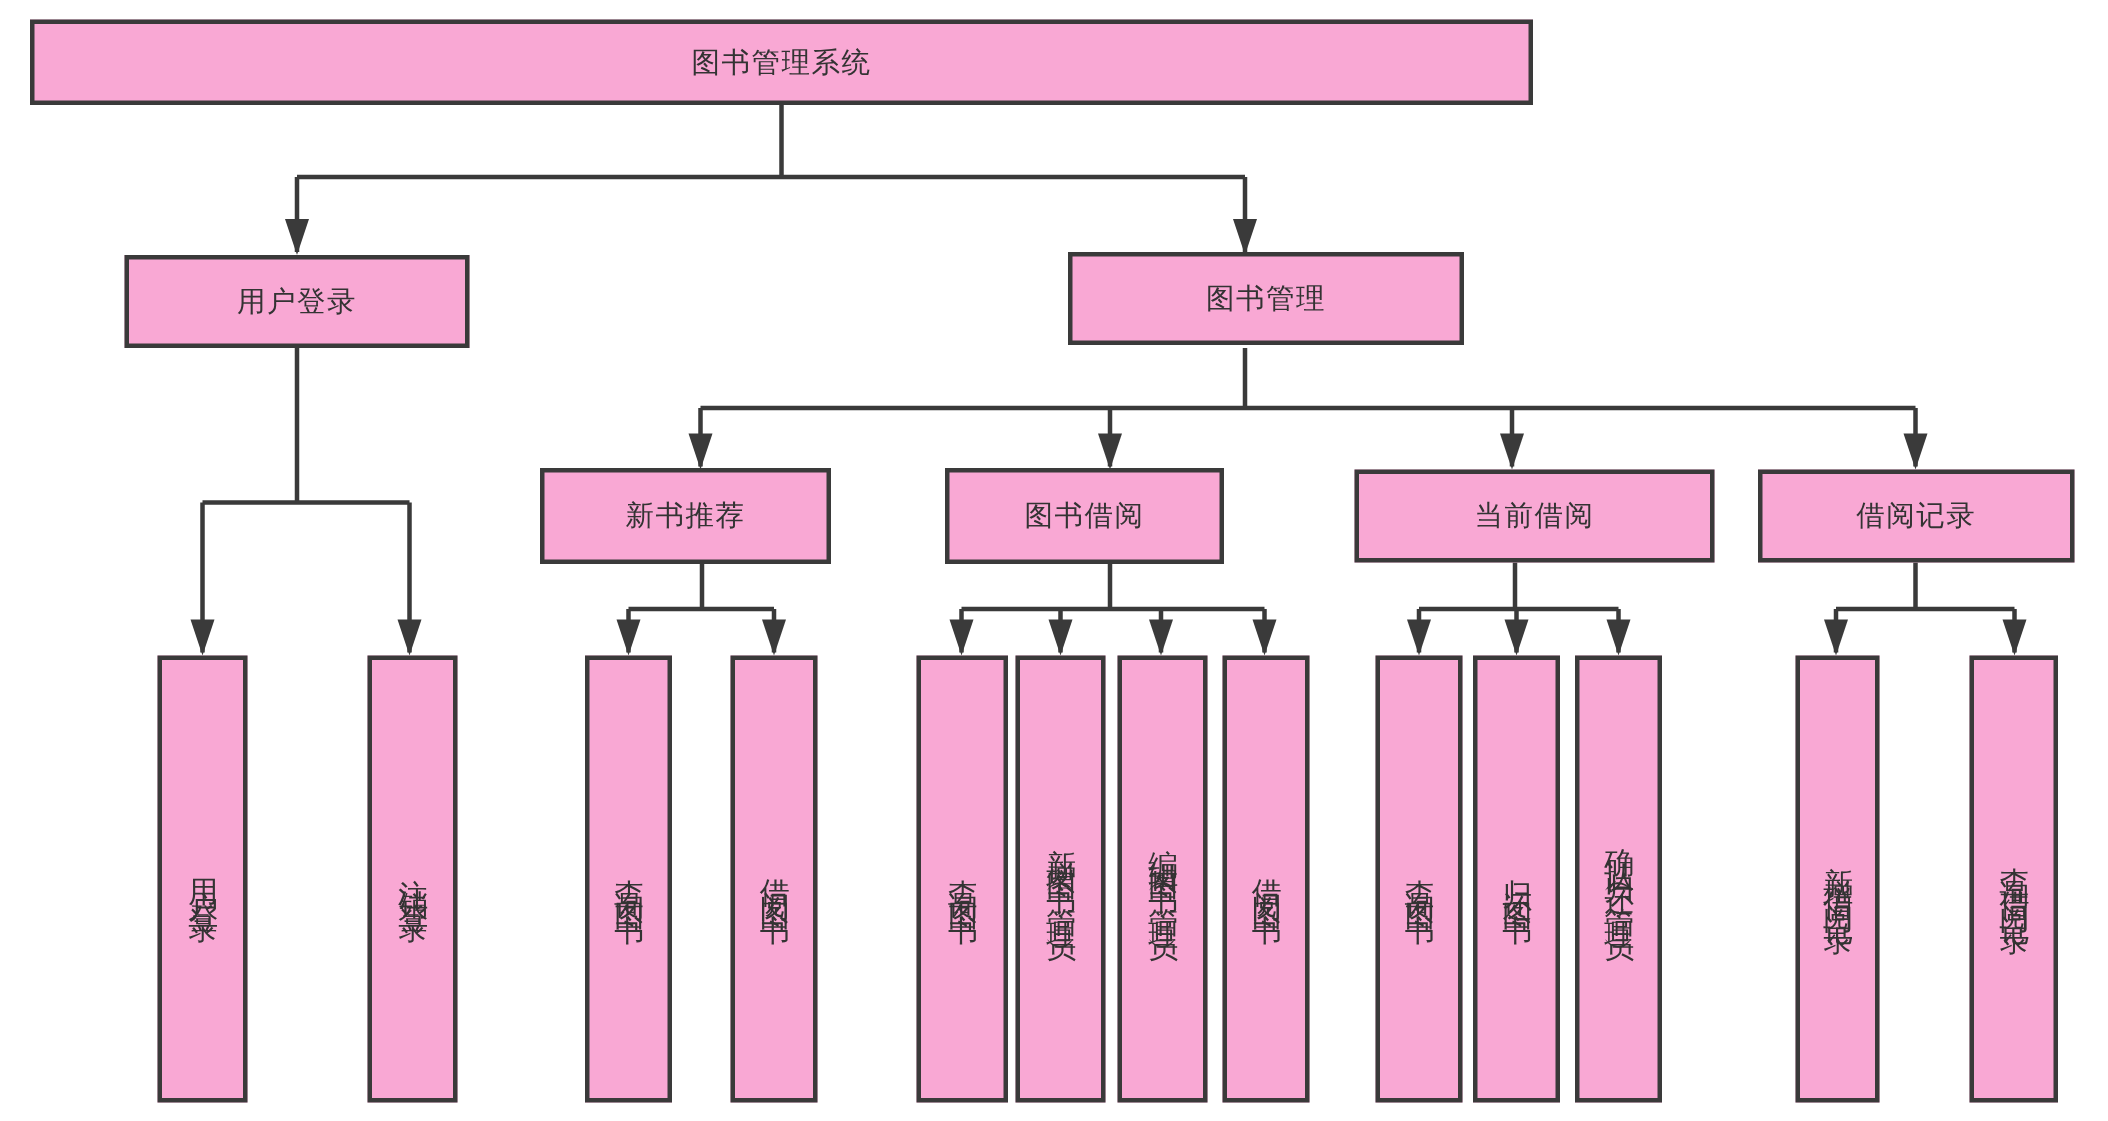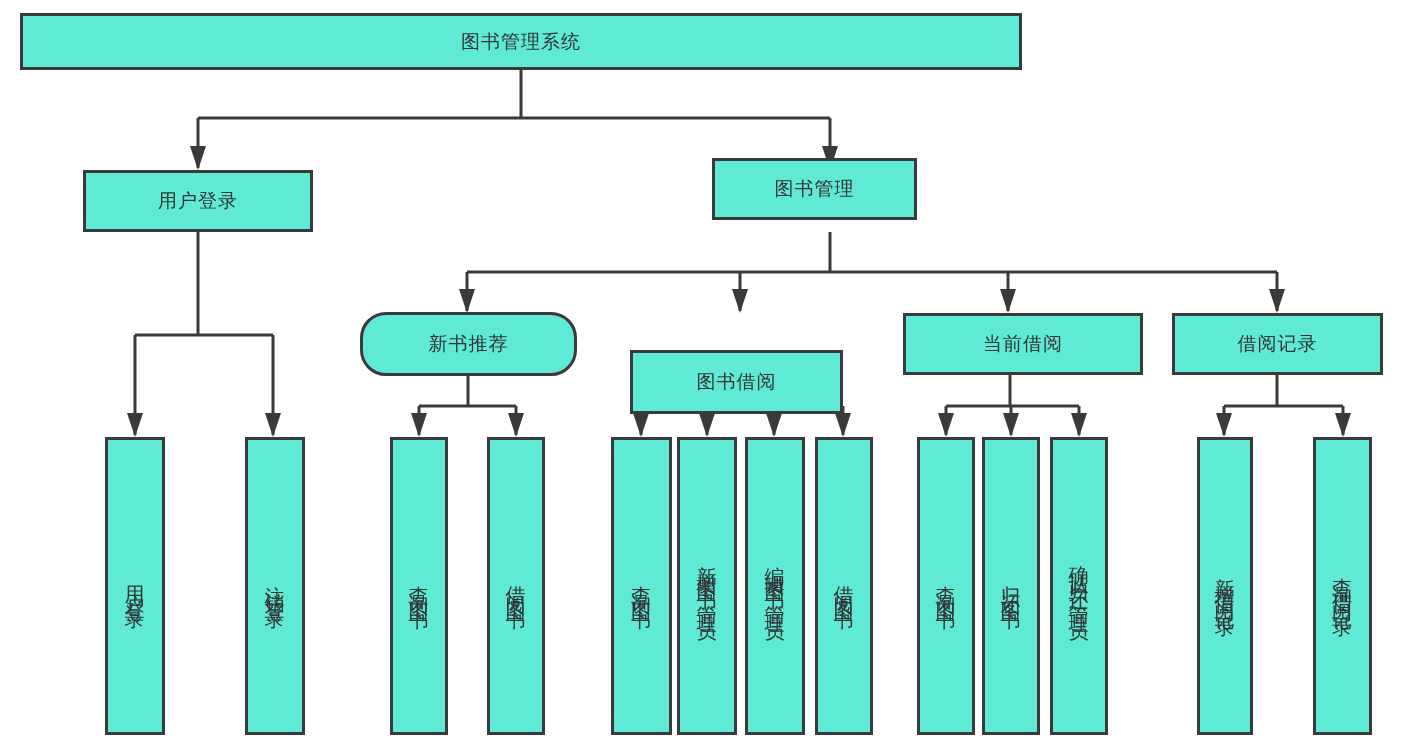--- a/index.html
+++ b/index.html
@@ -14,21 +14,21 @@
   #connectors {
     position: absolute;
     left: 0; top: 0;
     width: 1405px; height: 747px;
     z-index: 1;
   }
   .node {
     position: absolute;
     box-sizing: border-box;
     border: 3px solid #3a3a3a;
-    background: #5eead4;
+    background: #f9a8d4;
     display: flex;
     align-items: center;
     justify-content: center;
     color: #333333;
     font-size: 19px;
     z-index: 2;
     text-align: center;
   }
   .leaf {
     writing-mode: vertical-lr;
@@ -93,24 +93,24 @@
       <use href="#arr" transform="translate(1011,437)"></use>
       <use href="#arr" transform="translate(1079,437)"></use>
       <use href="#arr" transform="translate(1224,437)"></use>
       <use href="#arr" transform="translate(1343,437)"></use>
     </g>
   </svg>
 
   <div class="node hnode" style="left:20px; top:13px; width:1002px; height:57px;">图书管理系统</div>
 
   <div class="node hnode" style="left:83px; top:170px; width:230px; height:62px;">用户登录</div>
-  <div class="node hnode" style="left:712px; top:158px; width:205px; height:62px;">图书管理</div>
+  <div class="node hnode" style="left:712px; top:168px; width:264px; height:62px;">图书管理</div>
 
-  <div class="node hnode" style="left:360px; top:312px; width:217px; height:64px;border-radius:26px;">新书推荐</div>
-  <div class="node hnode" style="left:630px; top:312px; width:213px; height:64px;margin-top:38px;">图书借阅</div>
+  <div class="node hnode" style="left:360px; top:312px; width:194px; height:64px;">新书推荐</div>
+  <div class="node hnode" style="left:630px; top:312px; width:186px; height:64px;">图书借阅</div>
   <div class="node hnode" style="left:903px; top:313px; width:240px; height:62px;">当前借阅</div>
   <div class="node hnode" style="left:1172px; top:313px; width:211px; height:62px;">借阅记录</div>
 
   <div class="node leaf" style="left:105px; top:437px; width:60px; height:298px;">用户登录</div>
   <div class="node leaf" style="left:245px; top:437px; width:60px; height:298px;">注销登录</div>
 
   <div class="node leaf" style="left:390px; top:437px; width:58px; height:298px;">查询图书</div>
   <div class="node leaf" style="left:487px; top:437px; width:58px; height:298px;">借阅图书</div>
 
   <div class="node leaf" style="left:611px; top:437px; width:61px; height:298px;">查询图书</div>

